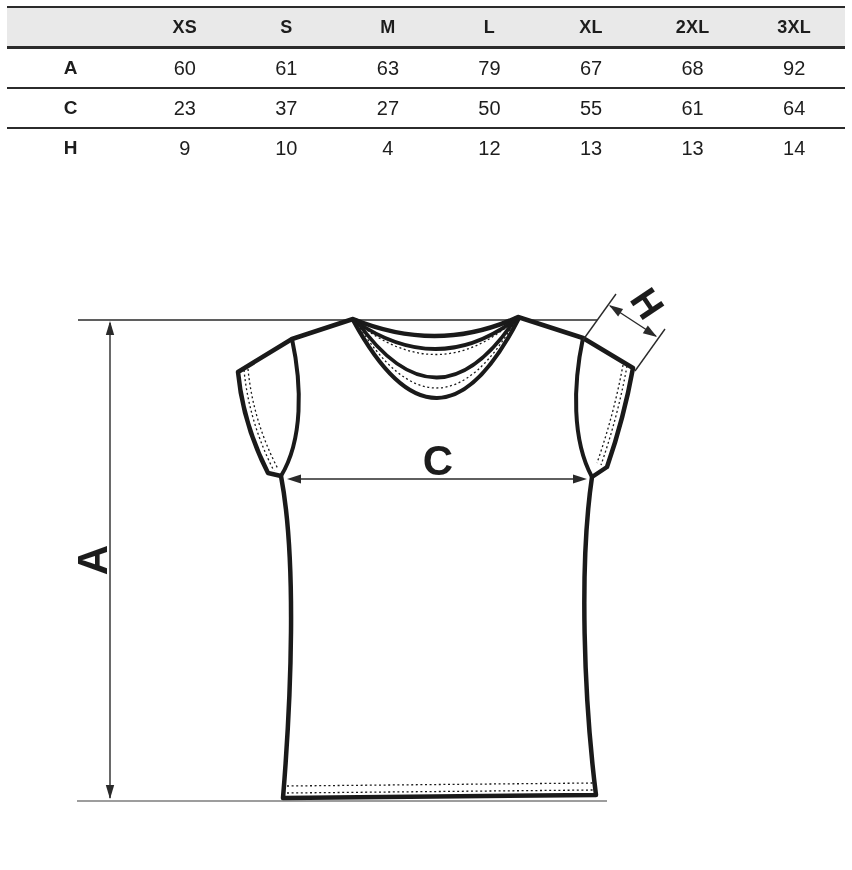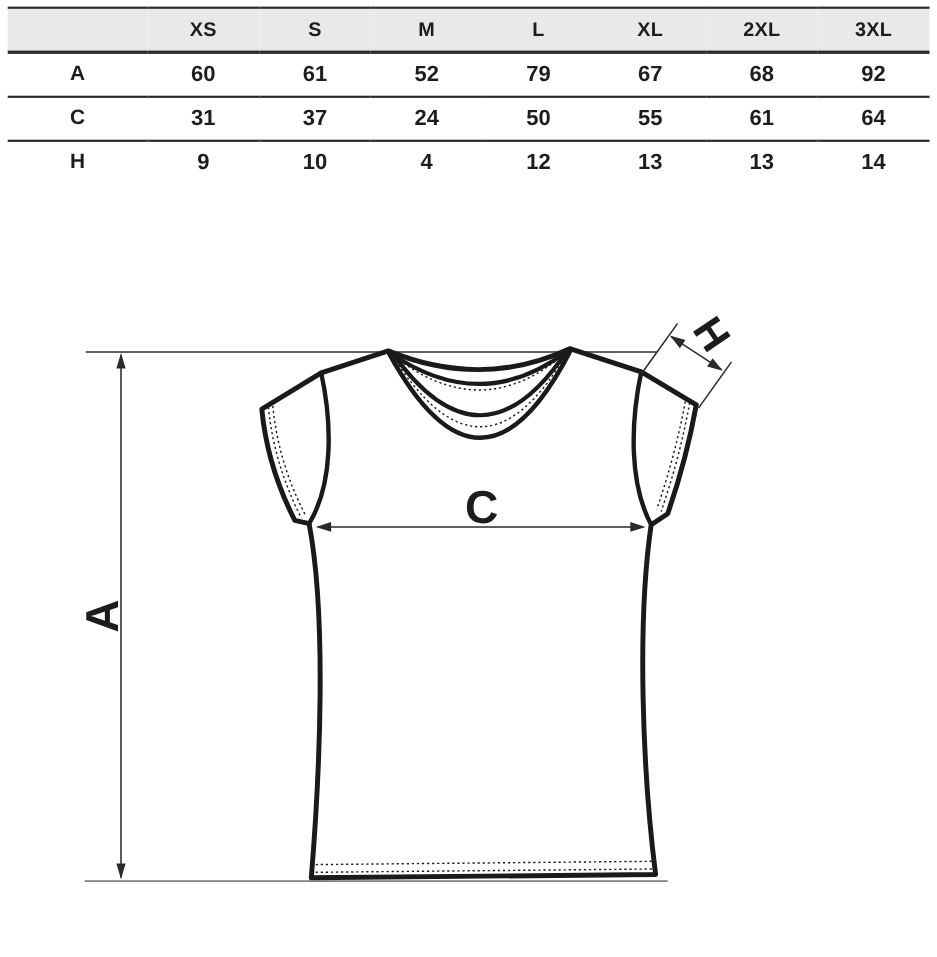--- a/index.html
+++ b/index.html
@@ -23,21 +23,21 @@
   }
   .size-table thead th{
     height:36px;background:var(--header-bg);
     border-bottom:3px solid var(--border);
     font-size:18px;font-weight:700;letter-spacing:.3px;
   }
   .size-table tbody th,.size-table tbody td{
     height:36px;text-align:center;vertical-align:middle;background:#fff;
   }
   .size-table tbody th{font-size:19px;font-weight:700;}
-  .size-table tbody td{font-size:20px;font-weight:700;}
+  .size-table tbody td{font-size:20px;font-weight:400;}
   .size-table tbody tr:not(:last-child) th,
   .size-table tbody tr:not(:last-child) td{border-bottom:2px solid var(--border);}
 
   
   svg.diagram{position:absolute;left:0;top:0;}
   .outline{fill:#fff;stroke:var(--line);stroke-width:4.5;stroke-linejoin:round;stroke-linecap:round;}
   .seam{fill:none;stroke:var(--line);stroke-width:4;stroke-linecap:round;}
   .band{fill:none;stroke:var(--line);stroke-width:3.8;stroke-linecap:round;}
   .band-heavy{fill:none;stroke:var(--line);stroke-width:4.2;stroke-linecap:round;}
   .stitch{fill:none;stroke:var(--line);stroke-width:1.3;stroke-dasharray:2 2.6;}
@@ -68,31 +68,31 @@
           <th>XL</th>
           <th>2XL</th>
           <th>3XL</th>
         </tr>
       </thead>
     <tbody>
         <tr>
           <th>A</th>
           <td>60</td>
           <td>61</td>
-          <td>52</td>
+          <td>63</td>
           <td>79</td>
           <td>67</td>
           <td>68</td>
           <td>92</td>
         </tr>
         <tr>
           <th>C</th>
-          <td>31</td>
+          <td>23</td>
           <td>37</td>
-          <td>24</td>
+          <td>27</td>
           <td>50</td>
           <td>55</td>
           <td>61</td>
           <td>64</td>
         </tr>
         <tr>
           <th>H</th>
           <td>9</td>
           <td>10</td>
           <td>4</td>

